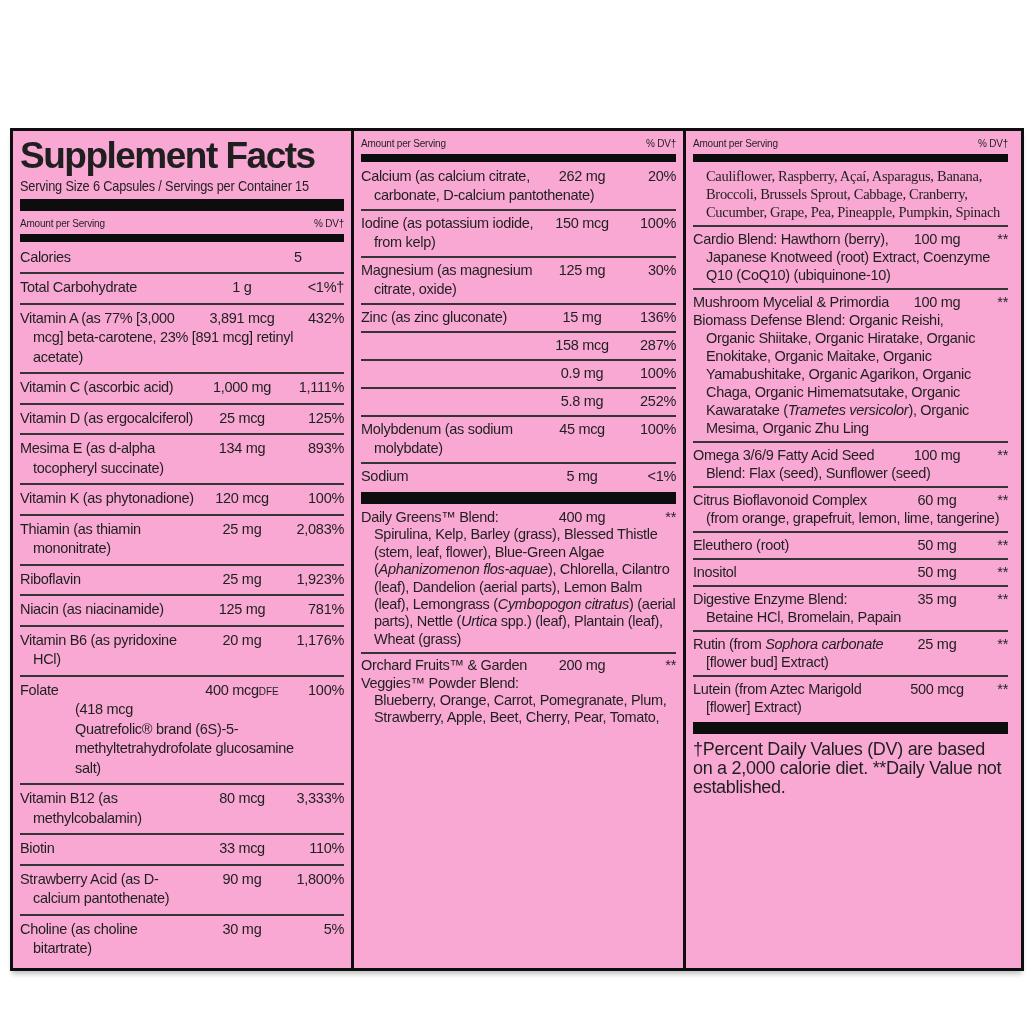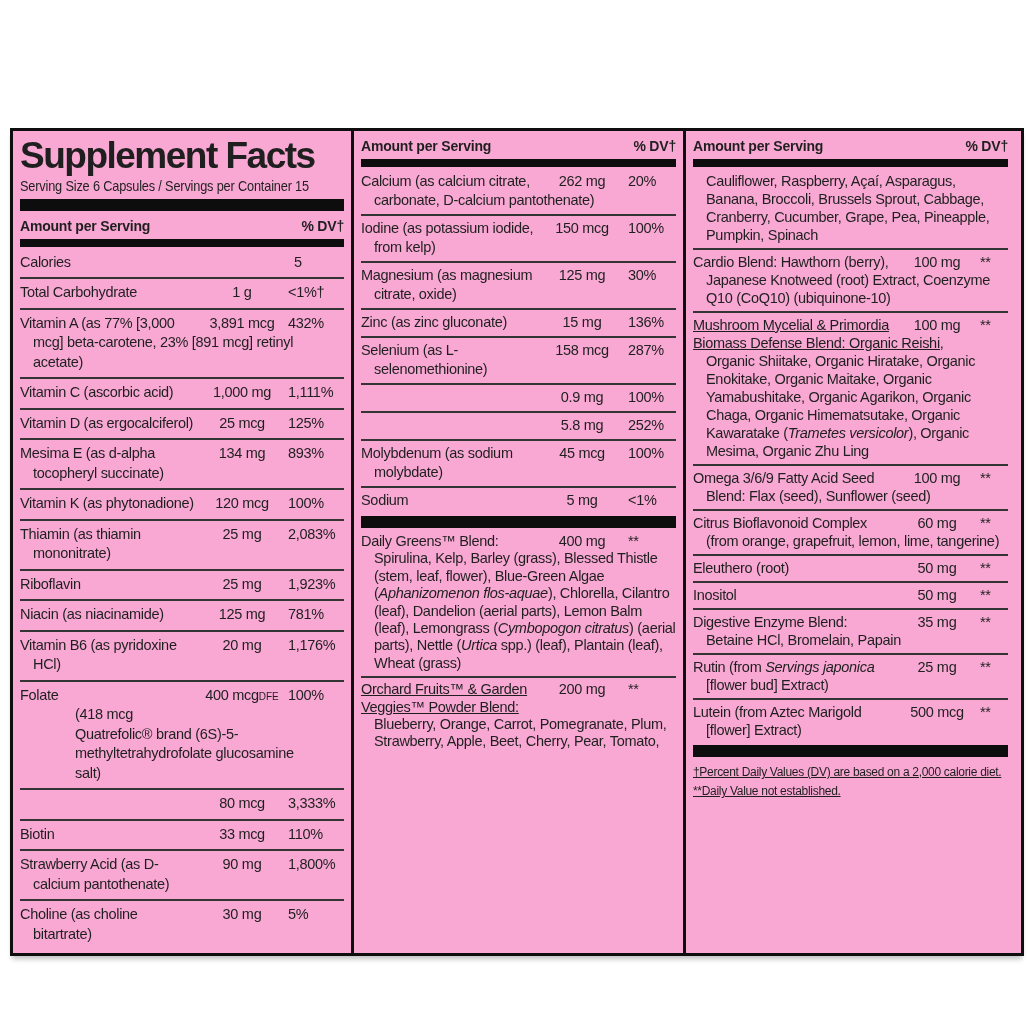--- a/index.html
+++ b/index.html
@@ -28,50 +28,49 @@
     font-size:14.5px;letter-spacing:-0.2px;white-space:nowrap;
     transform:scaleX(0.88);transform-origin:left center;
     margin:0 0 5px 0;
   }
   .bar{background:#0d0d0d;}
   .bar.big{height:12px;margin:2px 0;}
   .bar.small{height:8px;margin:1px 0 2px 0;}
 
   .header-row{
     display:flex;justify-content:space-between;align-items:flex-start;
-    font-weight:700;font-size:14px;letter-spacing:-0.2px;
+    font-weight:400;font-size:10px;letter-spacing:-0.2px;
     padding:5px 0 4px 0;
   }
 
   .rows{font-size:14.5px;letter-spacing:-0.3px;}
   .row{padding:3px 0 4px 0;overflow:hidden;}
   .row.sep{border-top:2px solid #343434;}
   .col1 .row{line-height:19.5px;padding:4px 0 5px 0;}
   .col2 .row{line-height:19px;}
   .col2 .row.tight{line-height:17.4px;}
   .col3 .row{line-height:18px;}
 
-  .dv{float:right;text-align:left;}
+  .dv{float:right;text-align:right;}
   .amt{float:right;text-align:center;}
   .col1 .dv{width:56px;}  .col1 .amt{width:92px;}
   .col2 .dv{width:48px;}  .col2 .amt{width:92px;}
   .col3 .dv{width:28px;}  .col3 .amt{width:86px;}
 
   .name{padding-left:13px;text-indent:-13px;}
-  .name.plain{padding-left:0;text-indent:0;text-decoration:underline;}
-  .name.cont{padding-left:13px;text-indent:0;}
+  .name.plain{padding-left:0;text-indent:0;}
+  .name.cont{padding-left:13px;text-indent:0;font-family:Liberation Serif, serif;}
   .ing{padding-left:13px;}
   .sub{text-align:left;padding:0 34px 0 55px;}
   .it{font-style:italic;}
   .sfx{font-size:10px;letter-spacing:0;text-align:right;}
 
   .footnote{
-    font-size:12px;letter-spacing:-0.3px;line-height:19px;
+    font-size:18px;letter-spacing:-0.3px;line-height:19px;
     padding:4px 0 2px 0;
-    text-decoration:underline;
   }
 </style>
 </head>
 <body>
 
 <div class="label">
 
   <div class="col col1">
     <div class="panel-title">Supplement Facts</div>
     <div class="serving-line">Serving Size 6 Capsules / Servings per Container 15</div>
@@ -139,20 +138,21 @@
         </div>
         <div class="row sep">
           <span class="dv">100%</span>
           <span class="amt">400 mcg<span class="sfx">DFE</span></span>
           <div class="name">Folate</div>
           <div class="sub">(418 mcg Quatrefolic® brand (6S)-5-methyltetrahydrofolate glucosamine salt)</div>
         </div>
         <div class="row sep">
           <span class="dv">3,333%</span>
           <span class="amt">80 mcg</span>
+          <div class="name">Vitamin B12 (as methylcobalamin)</div>
         </div>
         <div class="row sep">
           <span class="dv">110%</span>
           <span class="amt">33 mcg</span>
           <div class="name">Biotin</div>
         </div>
         <div class="row sep">
           <span class="dv">1,800%</span>
           <span class="amt">90 mg</span>
           <div class="name">Strawberry Acid (as D-calcium pantothenate)</div>
@@ -188,21 +188,20 @@
           <div class="name">Magnesium (as magnesium citrate, oxide)</div>
         </div>
         <div class="row sep">
           <span class="dv">136%</span>
           <span class="amt">15 mg</span>
           <div class="name">Zinc (as zinc gluconate)</div>
         </div>
         <div class="row sep">
           <span class="dv">287%</span>
           <span class="amt">158 mcg</span>
-          <div class="name">Selenium (as L-selenomethionine)</div>
         </div>
         <div class="row sep">
           <span class="dv">100%</span>
           <span class="amt">0.9 mg</span>
         </div>
         <div class="row sep">
           <span class="dv">252%</span>
           <span class="amt">5.8 mg</span>
         </div>
         <div class="row sep">
@@ -272,21 +271,21 @@
           <div class="name">Inositol</div>
         </div>
         <div class="row sep">
           <span class="dv">**</span>
           <span class="amt">35 mg</span>
           <div class="name">Digestive Enzyme Blend: Betaine HCl, Bromelain, Papain</div>
         </div>
         <div class="row sep">
           <span class="dv">**</span>
           <span class="amt">25 mg</span>
-          <div class="name"><span>Rutin (from </span><span class="it">Servings japonica</span><span> [flower bud] Extract)</span></div>
+          <div class="name"><span>Rutin (from </span><span class="it">Sophora carbonate</span><span> [flower bud] Extract)</span></div>
         </div>
         <div class="row sep">
           <span class="dv">**</span>
           <span class="amt">500 mcg</span>
           <div class="name">Lutein (from Aztec Marigold [flower] Extract)</div>
         </div>
         <div class="bar big"></div>
       </div>
     <div class="footnote">†Percent Daily Values (DV) are based on a 2,000 calorie diet. **Daily Value not established.</div>
   </div>

